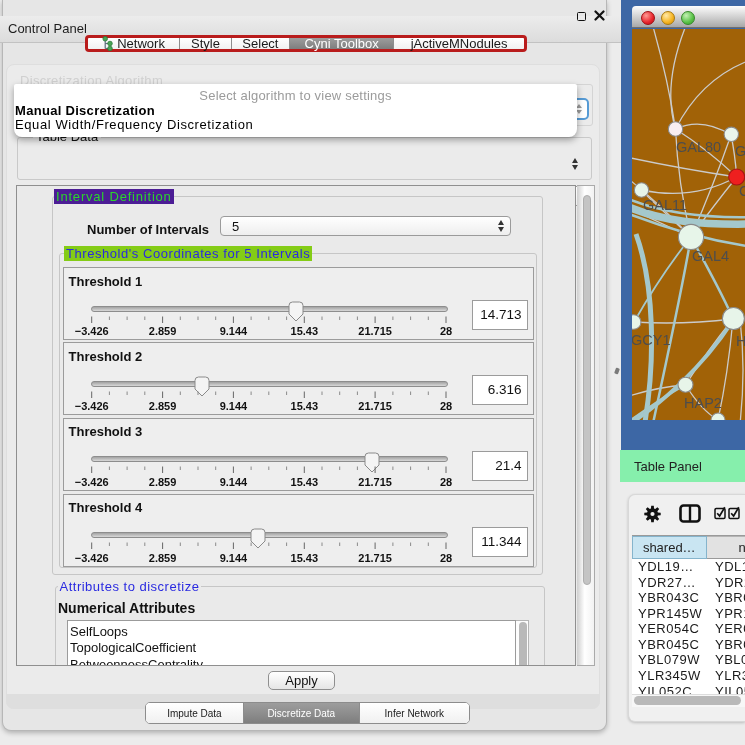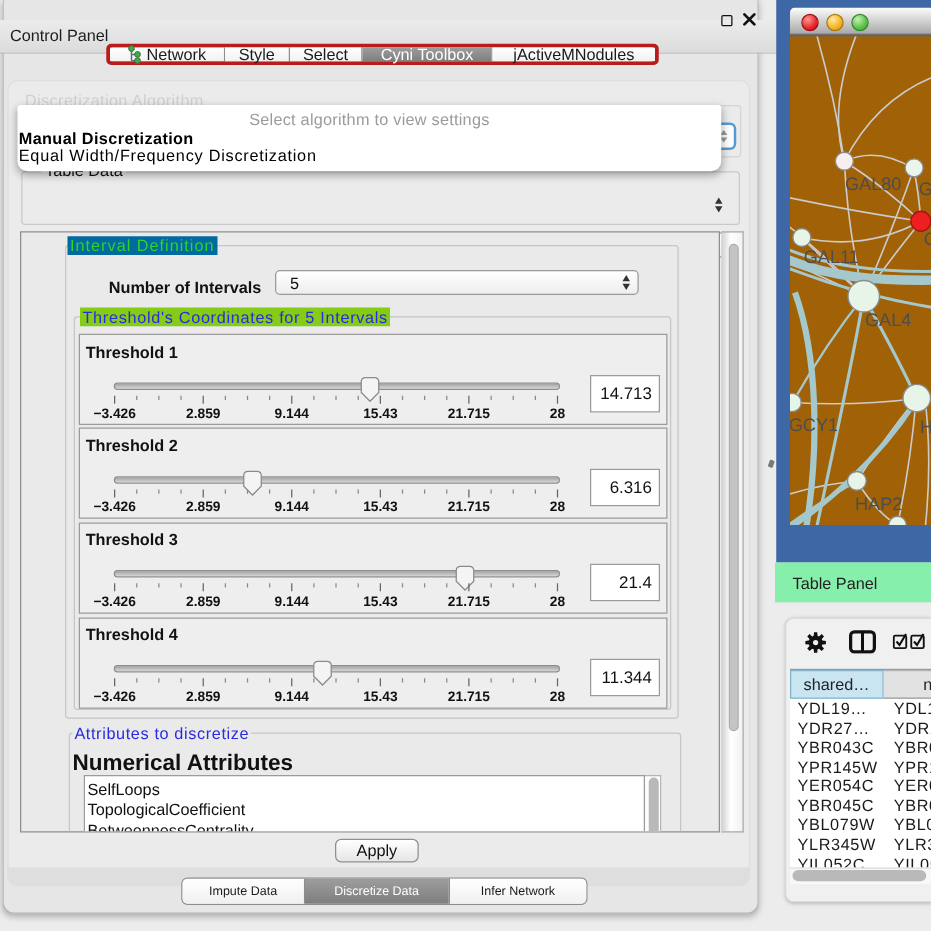--- a/index.html
+++ b/index.html
@@ -172,21 +172,21 @@
   <div class="abs grp" style="left:17px;top:137px;width:575px;height:43px;"></div>
   <div class="abs" style="left:33px;top:129px;font-size:13px;color:#111;background:#ebebeb;padding:0 3px;">Table Data</div>
   <div class="abs combo" style="left:23px;top:154px;width:562px;height:20px;margin-top:32px;">
      <span class="tx">galFiltered.sif default node</span>
   </div>
   <div class="abs updn" style="left:571px;top:158px;"></div>
 
   <div id="scrollarea" class="abs">
 
     <div class="abs grp" style="left:35px;top:10px;width:491px;height:379px;border-color:#c6c6c6;"></div>
-    <div class="abs grplbl" style="left:37px;top:3px;color:#2bd52b;background:#0369a1;letter-spacing:0.8px;">Interval Definition</div>
+    <div class="abs grplbl" style="left:37px;top:3px;color:#2bd52b;background:#4c1d95;letter-spacing:0.8px;">Interval Definition</div>
 
     <div class="abs" style="left:70px;top:36px;font-size:13px;font-weight:bold;color:#111;">Number of Intervals</div>
     <div class="abs combo" style="left:203px;top:30px;width:291px;height:20px;">
       <span class="tx" style="letter-spacing:0;">5</span>
     </div>
     <div class="abs updn" style="left:480px;top:34px;"></div>
 
     <div class="abs grp" style="left:42px;top:67px;width:478px;height:315px;border-color:#c6c6c6;"></div>
     <div class="abs grplbl" style="left:47px;top:60px;color:#2a2ae0;background:#84cc16;letter-spacing:0.55px;">Threshold's Coordinates for 5 Intervals</div>
 
@@ -350,21 +350,21 @@
         <span style="left:169.4px">9.144</span>
         <span style="left:240.3px">15.43</span>
         <span style="left:311.1px">21.715</span>
         <span style="left:382px">28</span>
       </div>
       <div class="vbox">11.344</div>
     </div>
 
     <div class="abs grp" style="left:38px;top:400px;width:490px;height:90px;border-color:#c6c6c6;"></div>
     <div class="abs grplbl" style="left:40.5px;top:393px;color:#2a2ae0;background:#eaeaea;letter-spacing:0.5px;">Attributes to discretize</div>
-    <div class="abs" style="left:41px;top:414px;font-size:18px;font-weight:bold;color:#111;">Numerical Attributes</div>
+    <div class="abs" style="left:41px;top:414px;font-size:14px;font-weight:bold;color:#111;">Numerical Attributes</div>
     <div id="numlist" class="abs">
       <div>SelfLoops</div>
       <div>TopologicalCoefficient</div>
       <div>BetweennessCentrality</div>
     </div>
     <div id="listsb" class="abs"></div>
     <div id="listthumb" class="abs"></div>
   </div>
   <div id="vsb" class="abs"></div>
   <div id="vsbthumb" class="abs"></div>

